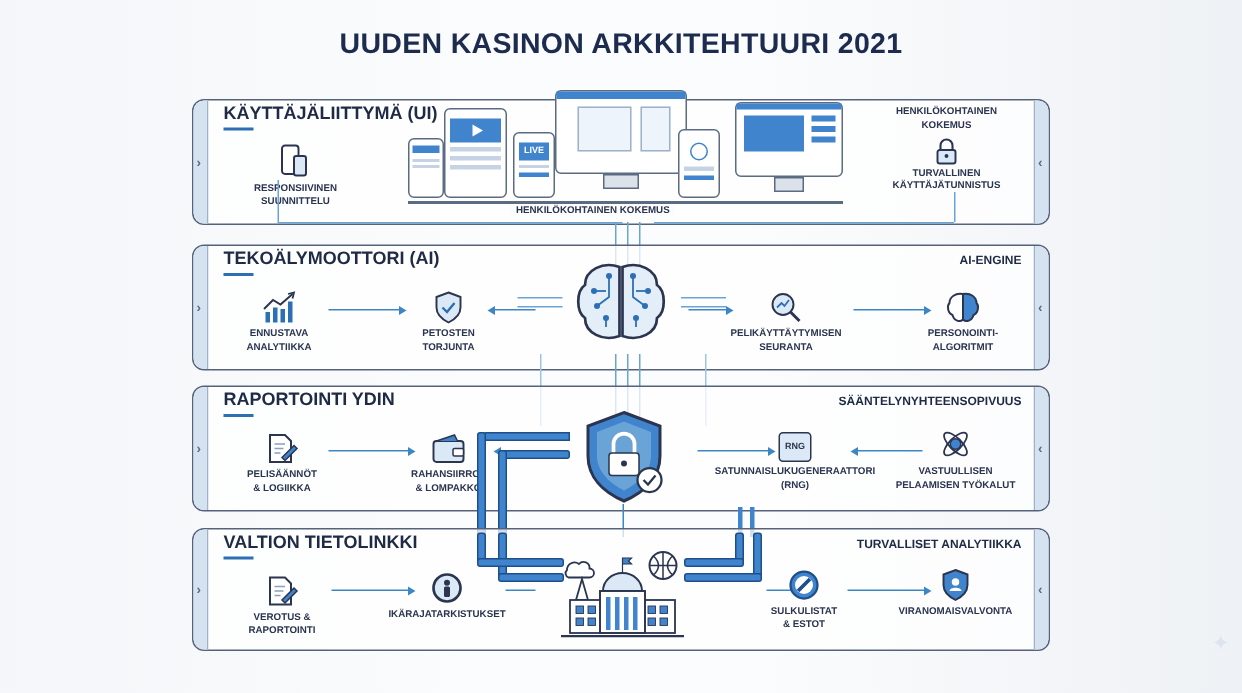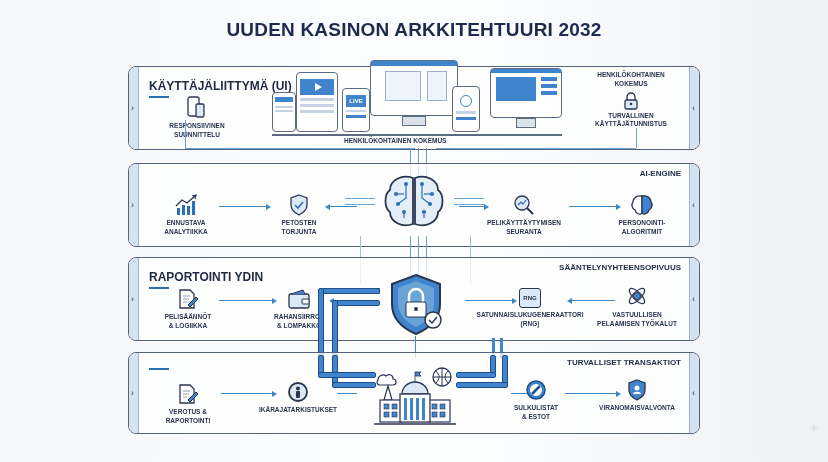--- a/index.html
+++ b/index.html
@@ -4,36 +4,36 @@
 <style>
   *{box-sizing:border-box;margin:0;padding:0}
   html,body{width:828px;height:462px;overflow:hidden}
   body{background:linear-gradient(90deg,#f4f6f9 0%,#fbfcfd 40%,#fbfcfd 60%,#eef1f5 100%);font-family:"Liberation Sans",sans-serif;position:relative;color:#1f2a44}
   .title{position:absolute;top:19px;left:0;width:828px;text-align:center;font-size:19px;font-weight:bold;color:#1d2b4f;letter-spacing:0.2px}
   .panel{position:absolute;left:128px;width:572px;border:1.5px solid #56627a;border-radius:8px;background:rgba(255,255,255,0.75)}
   .panel .tab-l{position:absolute;left:0;top:0;bottom:0;width:10px;background:#d5e3f1;border-right:1px solid #9fb1c8;border-radius:7px 0 0 7px}
   .panel .tab-r{position:absolute;right:0;top:0;bottom:0;width:10px;background:#d5e3f1;border-left:1px solid #9fb1c8;border-radius:0 7px 7px 0}
   .chev{position:absolute;top:50%;transform:translateY(-50%);font-size:9px;color:#5a6a82;font-weight:bold}
   .ptitle{position:absolute;font-size:12px;font-weight:bold;color:#1f2a44}
-  .ptitle.l{left:20px;top:12px}
+  .ptitle.l{left:20px;top:1px}
   .ptitle .ul{display:block;width:20px;height:2px;background:#2d6fb5;margin-top:3px}
   .ptitle.r{right:18px;top:5px;font-size:8px}
   .item{position:absolute;text-align:center;font-size:6.5px;font-weight:bold;color:#2b3550;line-height:1.35}
   .item .ic{display:block;margin:0 auto 3px}
   .arrow{position:absolute;height:1.2px;background:#3d86c6}
   .arrow.r::after{content:"";position:absolute;right:-2px;top:-2.5px;border-left:5px solid #3d86c6;border-top:3px solid transparent;border-bottom:3px solid transparent}
   .arrow.l::before{content:"";position:absolute;left:-2px;top:-2.5px;border-right:5px solid #3d86c6;border-top:3px solid transparent;border-bottom:3px solid transparent}
   .wire{position:absolute;background:#6aa3d6}
   .pipe{position:absolute;background:#3f84cc;border:1.5px solid #1e4f8a;border-radius:2px}
   .center-label{position:absolute;font-size:6.5px;font-weight:bold;color:#2b3550;background:#fbfcfd;padding:0 4px}
 </style>
 </head>
 <body>
 
-<div class="title">UUDEN KASINON ARKKITEHTUURI 2032</div>
+<div class="title">UUDEN KASINON ARKKITEHTUURI 2021</div>
 
 <div class="panel" style="top:66px;height:84px">
   <div class="tab-l">
       <span class="chev" style="left:2px">›</span>
     </div>
   <div class="tab-r">
       <span class="chev" style="left:2px">‹</span>
     </div>
   <div class="ptitle l"><span>KÄYTTÄJÄLIITTYMÄ (UI)</span><span class="ul"></span></div>
 
@@ -112,20 +112,21 @@
 <div class="wire" style="left:436px;top:148px;width:200px;height:1px"></div>
 <div class="wire" style="left:636px;top:128px;width:1px;height:20px"></div>
 
 <div class="panel" style="top:163px;height:84px">
   <div class="tab-l">
       <span class="chev" style="left:2px">›</span>
     </div>
   <div class="tab-r">
       <span class="chev" style="left:2px">‹</span>
     </div>
+  <div class="ptitle l"><span>TEKOÄLYMOOTTORI (AI)</span><span class="ul"></span></div>
   <div class="ptitle r">AI-ENGINE</div>
 
   <div class="item" style="left:22px;top:30px;width:70px">
     <svg class="ic" width="24" height="22" viewBox="0 0 24 22">
         <rect x="3" y="14" width="3" height="7" fill="#2d6fb5"></rect>
         <rect x="8" y="11" width="3" height="10" fill="#2d6fb5"></rect>
         <rect x="13" y="12" width="3" height="9" fill="#2d6fb5"></rect>
         <rect x="18" y="7" width="3" height="14" fill="#2d6fb5"></rect>
         <path d="M2 12 L8 6 L13 9 L21 2" fill="none" stroke="#2b3550" stroke-width="1.3"></path>
         <path d="M18 2 L22 1 L21 5" fill="none" stroke="#2b3550" stroke-width="1.2"></path>
@@ -261,22 +262,22 @@
 <div class="wire" style="left:492px;top:338px;width:3px;height:20px;background:#3f84cc"></div>
 <div class="wire" style="left:500px;top:338px;width:3px;height:20px;background:#3f84cc"></div>
 
 <div class="panel" style="top:352px;height:82px">
   <div class="tab-l">
       <span class="chev" style="left:2px">›</span>
     </div>
   <div class="tab-r">
       <span class="chev" style="left:2px">‹</span>
     </div>
-  <div class="ptitle l"><span class="ul"></span></div>
-  <div class="ptitle r">TURVALLISET TRANSAKTIOT</div>
+  <div class="ptitle l"><span>VALTION TIETOLINKKI</span><span class="ul"></span></div>
+  <div class="ptitle r">TURVALLISET ANALYTIIKKA</div>
 
   <div class="item" style="left:24px;top:30px;width:70px">
     <svg class="ic" width="22" height="22" viewBox="0 0 22 22">
         <path d="M3 2 H13 L17 6 V20 H3 Z" fill="#fff" stroke="#2b3550" stroke-width="1.3"></path>
         <path d="M6 8 H13 M6 11 H12 M6 14 H10" stroke="#8aa0bb" stroke-width="1"></path>
         <path d="M11 17 L19 9 L21 11 L13 19 Z" fill="#3f84cc" stroke="#2b3550" stroke-width="1"></path>
       </svg>
     <span>VEROTUS &amp;</span><br><span>RAPORTOINTI</span>
   </div>
   <div class="arrow r" style="left:92px;top:40px;width:54px"></div>

